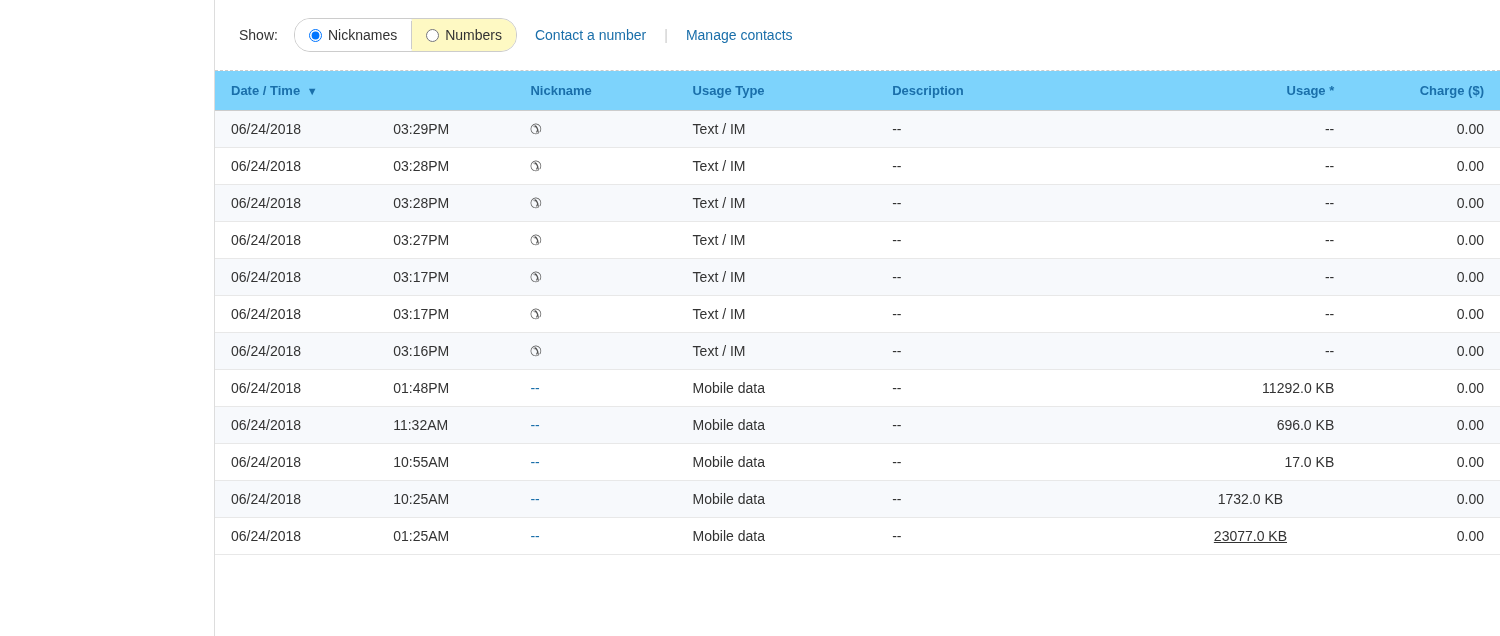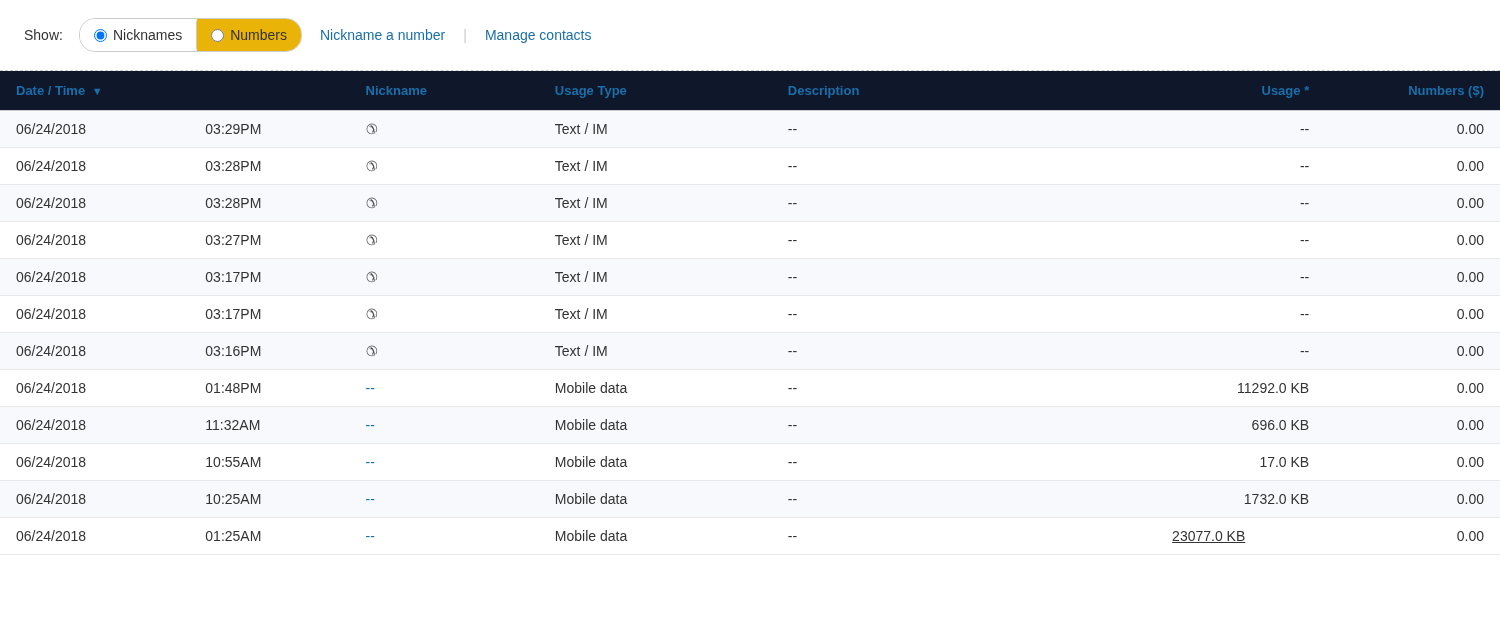--- a/index.html
+++ b/index.html
@@ -11,21 +11,20 @@
     body {
       font-family: Arial, sans-serif;
       font-size: 14px;
       background: #fff;
       color: #333;
     }
 
     .page-wrapper {
       display: flex;
       min-height: 636px;
-      flex-direction: column;
     }
 
     .sidebar {
       width: 215px;
       min-width: 215px;
       border-right: 1px solid #ddd;
       background: #fff;
     }
 
     .main-content {
@@ -58,21 +57,21 @@
     }
 
     .radio-option {
       display: flex;
       align-items: center;
       gap: 6px;
       padding: 8px 14px;
       cursor: pointer;
       font-size: 14px;
       color: #333;
-      background: #eab308;
+      background: #fef9c3;
     }
 
     .radio-option.active {
       background: #fff;
     }
 
     .radio-option input[type="radio"] {
       margin: 0;
       cursor: pointer;
     }
@@ -103,21 +102,21 @@
       overflow: hidden;
     }
 
     table {
       width: 100%;
       border-collapse: collapse;
       table-layout: fixed;
     }
 
     thead tr {
-      background: #0f172a;
+      background: #7dd3fc;
     }
 
     thead th {
       padding: 12px 16px;
       text-align: left;
       font-size: 13px;
       font-weight: bold;
       color: #1a6faa;
       border-bottom: 1px solid #ccc;
     }
@@ -174,21 +173,21 @@
           <input type="radio" name="show" checked="" style="">
           <span>Nicknames</span>
         </label>
         <div class="divider-v"></div>
         <label class="radio-option">
           <input type="radio" name="show" style="">
           <span>Numbers</span>
         </label>
       </div>
 
-      <button class="link-btn">Nickname a number</button>
+      <button class="link-btn">Contact a number</button>
       <span class="separator">|</span>
       <button class="link-btn">Manage contacts</button>
     </div>
 
     <div class="table-wrapper">
       <table>
         <colgroup>
           <col class="col-date">
           <col class="col-time">
           <col class="col-contact">
@@ -209,21 +208,21 @@
             <th>
               <span>Usage Type</span>
             </th>
             <th>
               <span>Description</span>
             </th>
             <th class="right-align">
               <span>Usage *</span>
             </th>
             <th class="right-align">
-              <span>Numbers ($)</span>
+              <span>Charge ($)</span>
             </th>
           </tr>
         </thead>
         <tbody id="table-body">
         <tr>
               <td>06/24/2018</td>
               <td>03:29PM</td>
               <td><span style="color: rgb(85, 85, 85); font-size: 14px; transform: scaleX(-1); display: inline-block;">✆</span></td>
               <td>Text / IM</td>
               <td>--</td>
@@ -310,21 +309,21 @@
               <td>--</td>
               <td style="text-align: right;">17.0 KB</td>
               <td style="text-align: right;">0.00</td>
             </tr>
             <tr>
               <td>06/24/2018</td>
               <td>10:25AM</td>
               <td><span style="color: rgb(26, 111, 170); cursor: pointer;">--</span></td>
               <td>Mobile data</td>
               <td>--</td>
-              <td style="text-align: right;">1732.0 KB</td>
+              <td style="text-align: center;">1732.0 KB</td>
               <td style="text-align: right;">0.00</td>
             </tr>
             <tr>
               <td>06/24/2018</td>
               <td>01:25AM</td>
               <td><span style="color: rgb(26, 111, 170); cursor: pointer;">--</span></td>
               <td>Mobile data</td>
               <td>--</td>
               <td style="text-align: center; text-decoration: underline;">23077.0 KB</td>
               <td style="text-align: right;">0.00</td>

